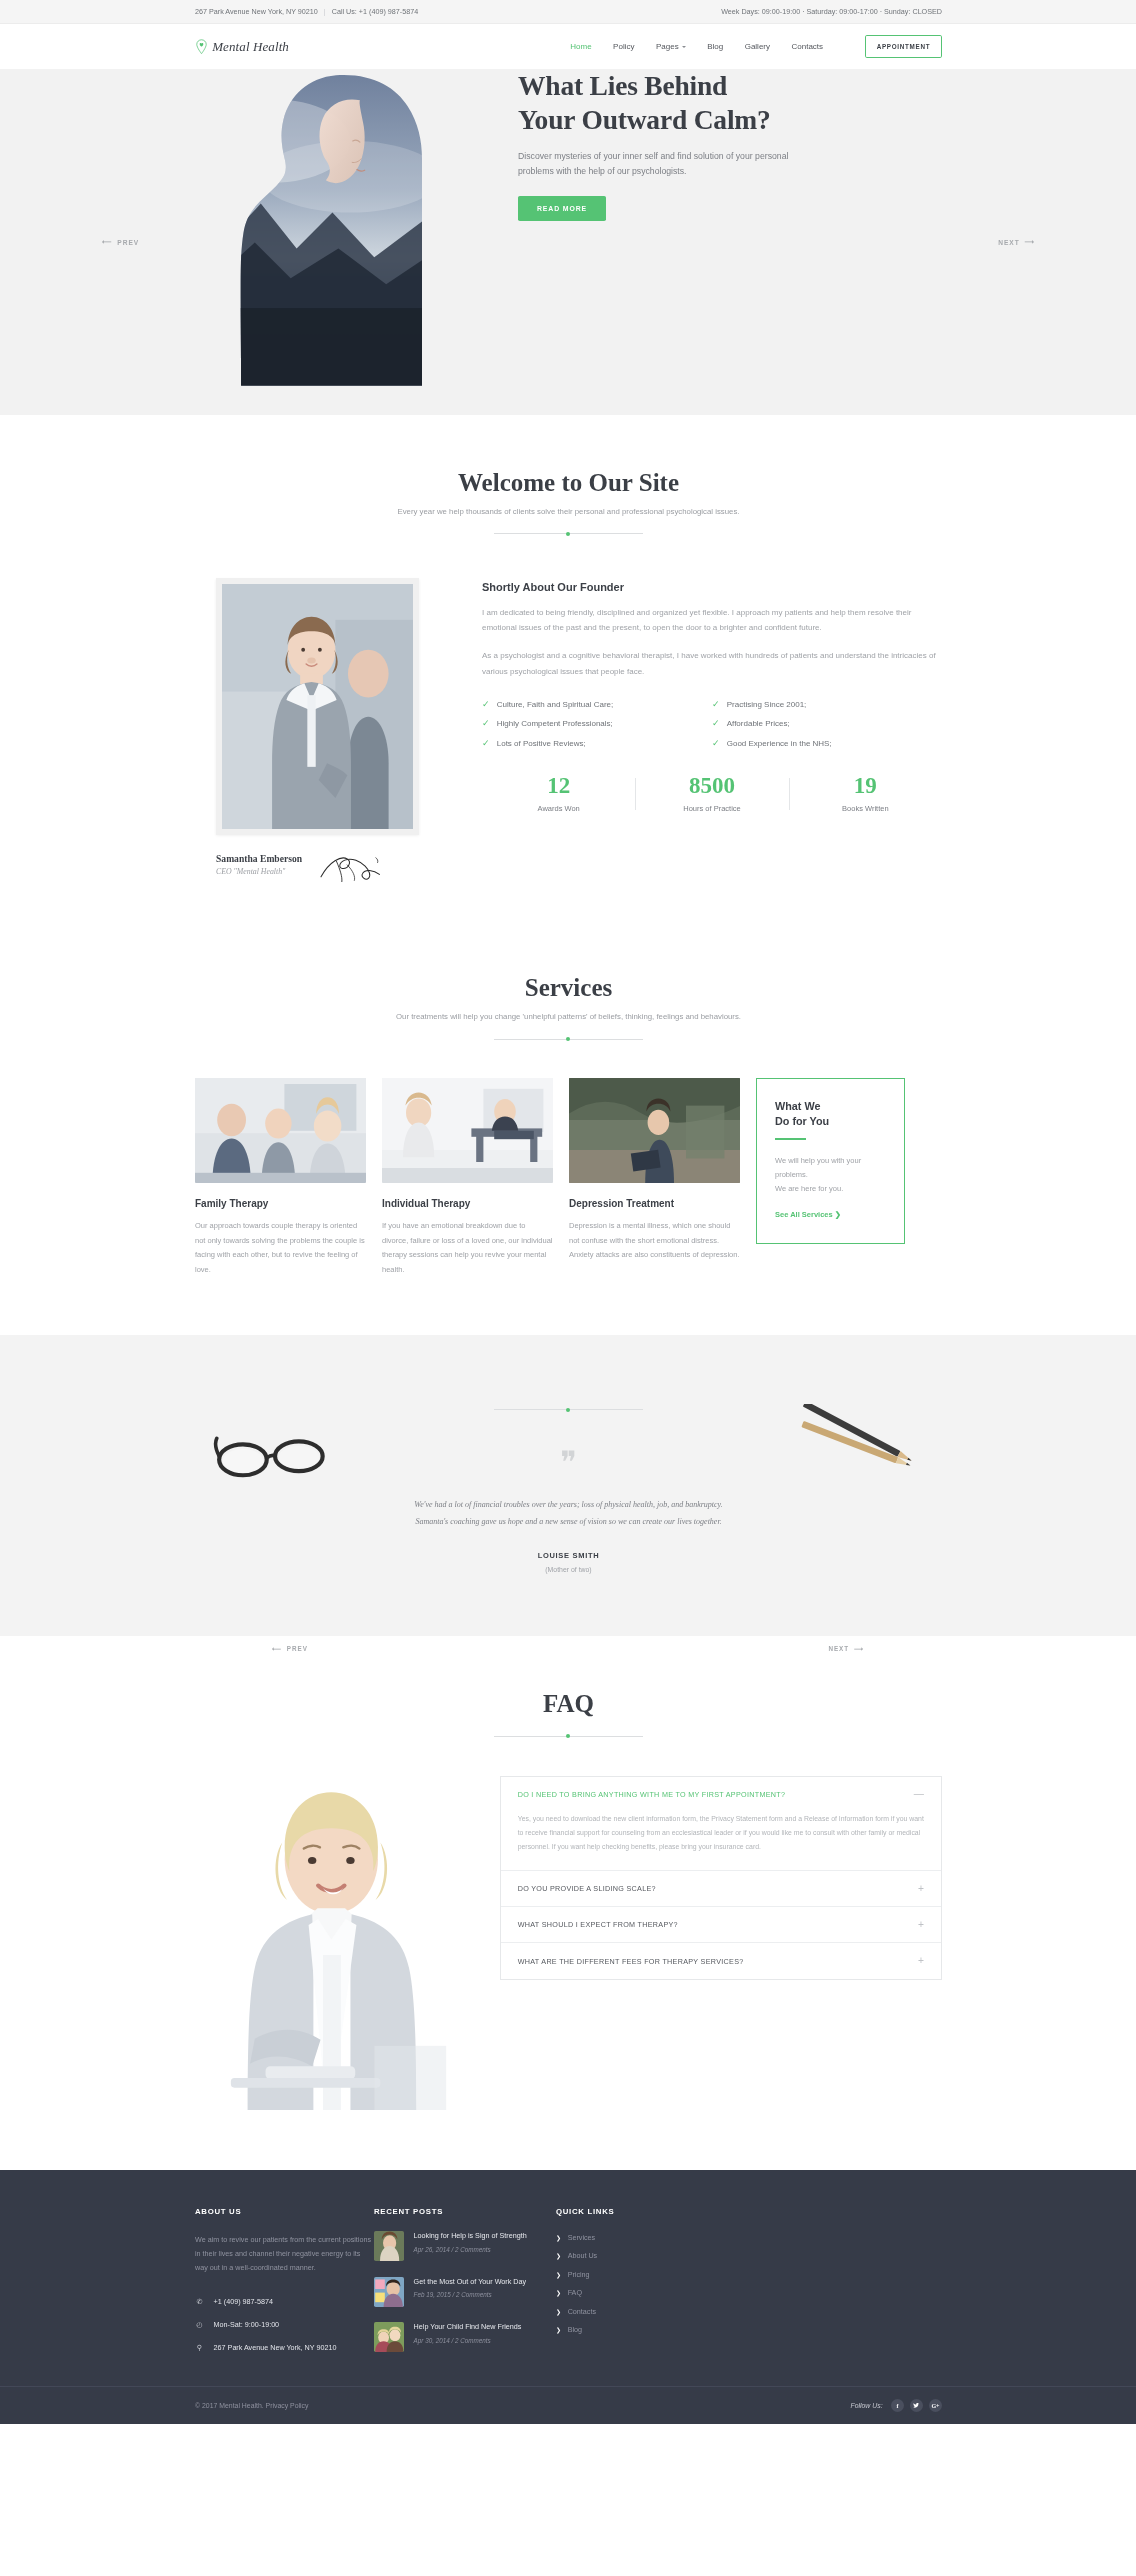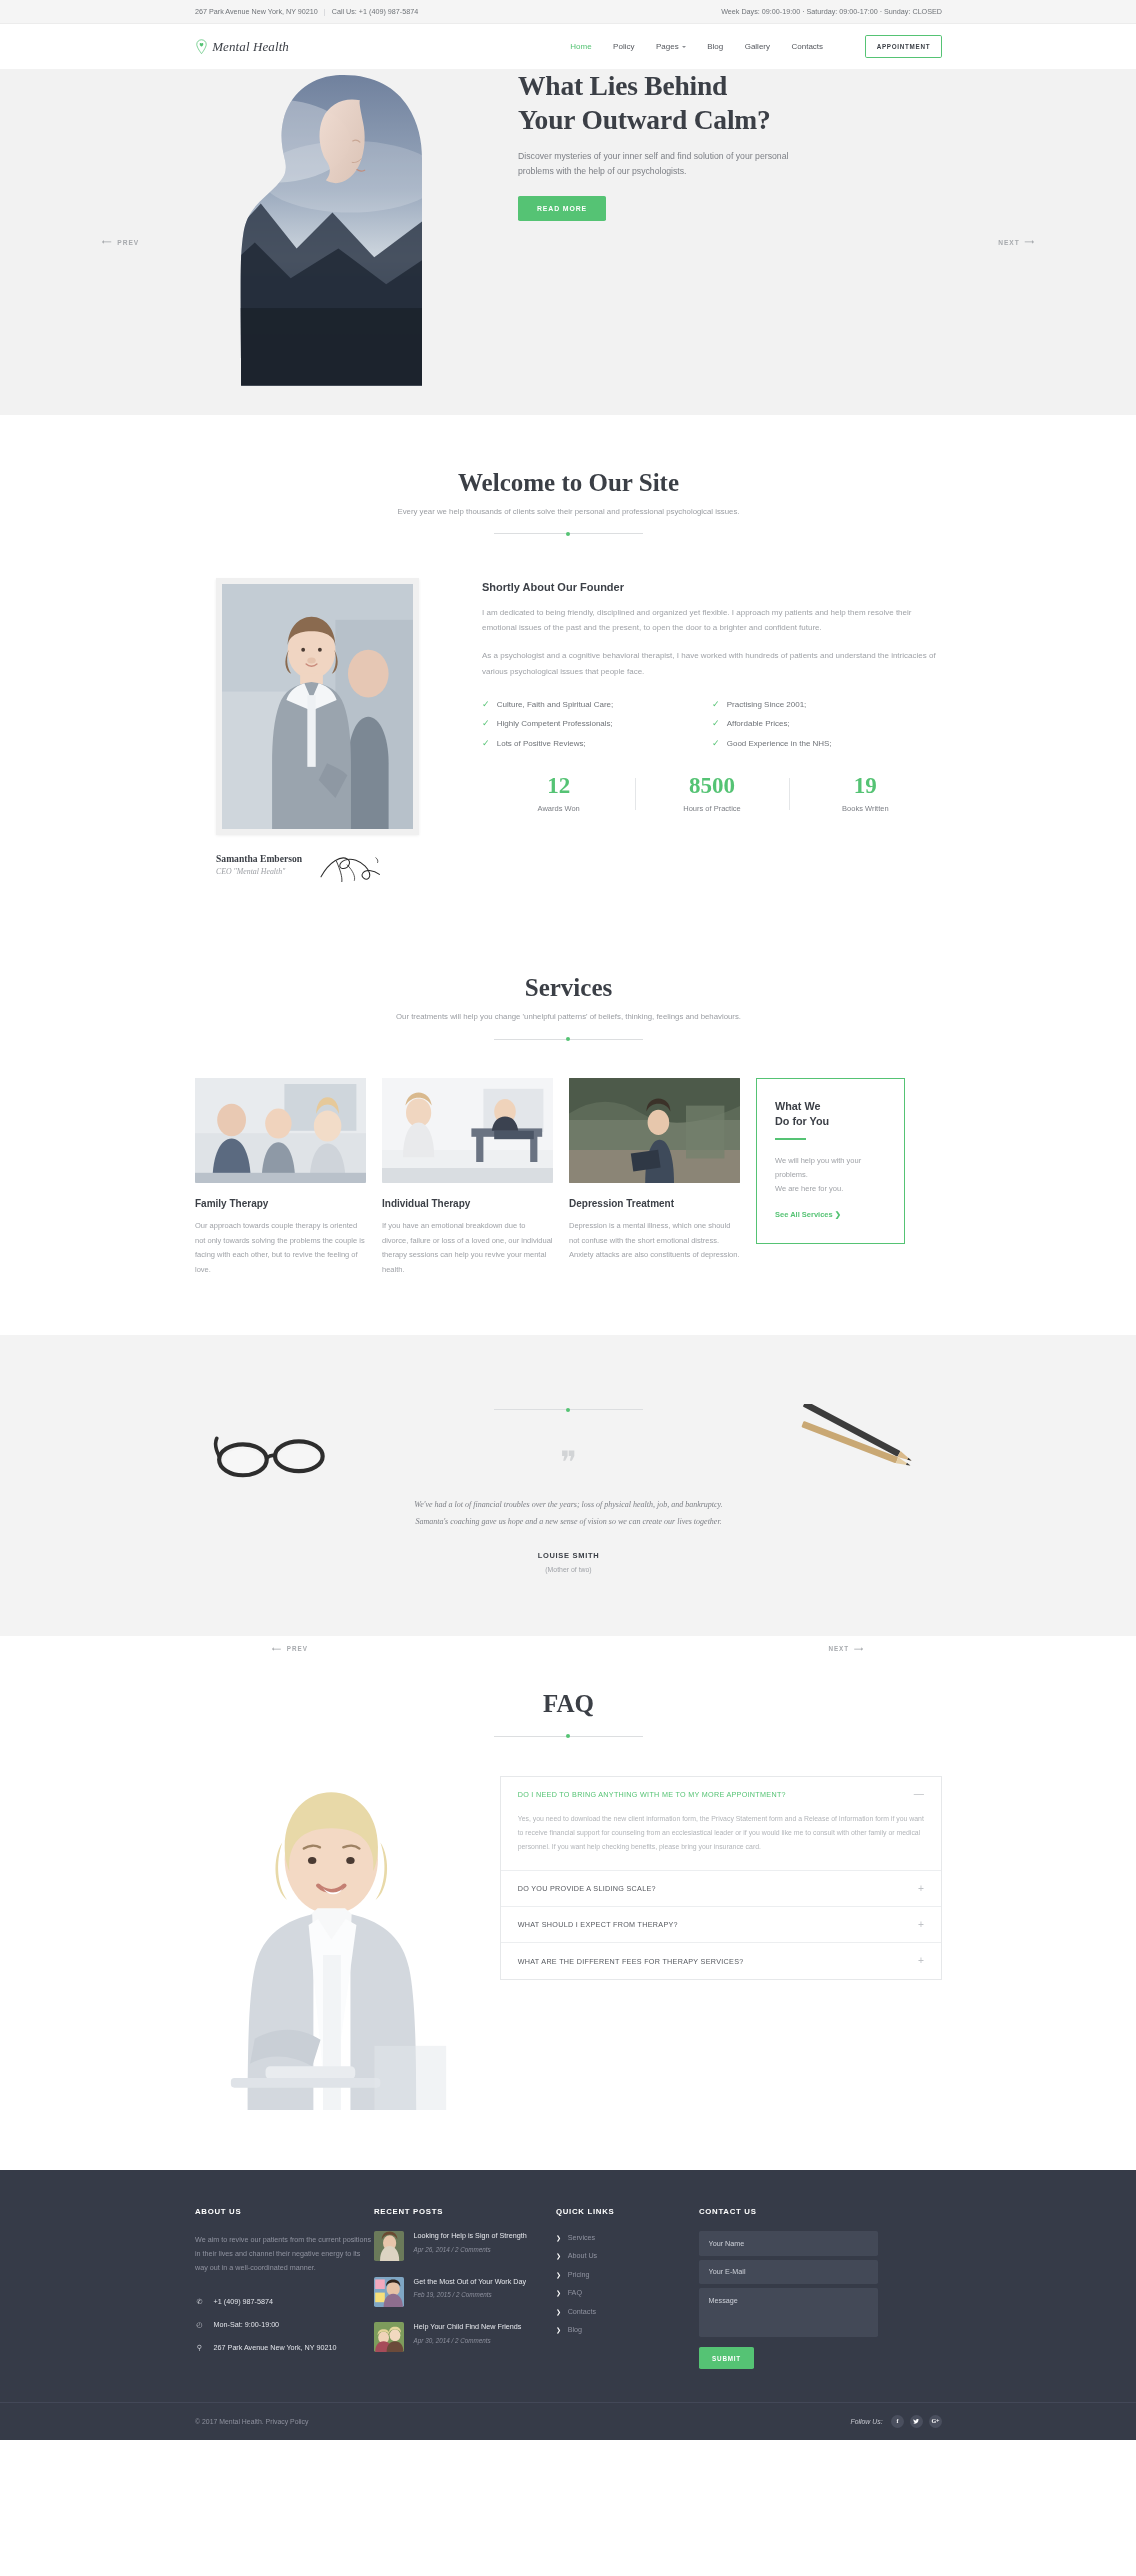--- a/index.html
+++ b/index.html
@@ -569,21 +569,21 @@
           <path d="M100 440c40-22 80-18 110 2l-14 44c-36-20-72-22-104-4z" fill="#c9cfd6"></path>
           <rect x="118" y="486" width="150" height="22" rx="8" fill="#e9ecef"></rect>
           <rect x="60" y="506" width="250" height="16" rx="6" fill="#dfe3e8"></rect>
           <rect x="300" y="452" width="120" height="108" fill="#e4e8ec" opacity=".5"></rect>
         </svg>
       </div>
 
       <div class="faq-list">
         <div class="faq-item open">
           <div class="faq-q">
-            <span>DO I NEED TO BRING ANYTHING WITH ME TO MY MORE APPOINTMENT?</span>
+            <span>DO I NEED TO BRING ANYTHING WITH ME TO MY FIRST APPOINTMENT?</span>
             <span class="faq-sign">—</span>
           </div>
           <div class="faq-a">Yes, you need to download the new client information form, the Privacy Statement form and a Release of Information form if you want to receive financial support for counseling from an ecclesiastical leader or if you would like me to consult with other family or medical personnel. If you want help checking benefits, please bring your insurance card.</div>
         </div>
         <div class="faq-item">
           <div class="faq-q">
             <span>DO YOU PROVIDE A SLIDING SCALE?</span>
             <span class="faq-sign">+</span>
           </div>
         </div>
@@ -704,29 +704,20 @@
             <span class="qchev">❯</span>
             <span>Contacts</span>
           </div>
           <div class="qlink">
             <span class="qchev">❯</span>
             <span>Blog</span>
           </div>
         </div>
       </div>
 
-      <div class="fcol-contact">
-        <div class="fh">CONTACT US</div>
-        <div class="cform">
-          <input class="cinput" type="text" placeholder="Your Name" style="">
-          <input class="cinput" type="text" placeholder="Your E-Mail" style="">
-          <textarea class="cinput ctext" placeholder="Message" style=""></textarea>
-          <button class="csubmit">SUBMIT</button>
-        </div>
-      </div>
 
     </div>
   </div>
 
   <div class="footbar">
     <div class="wrap">
       <div class="copy">© 2017 Mental Health. Privacy Policy</div>
       <div class="follow">
         <span class="follow-lbl">Follow Us:</span>
         <span class="soc">f</span>

